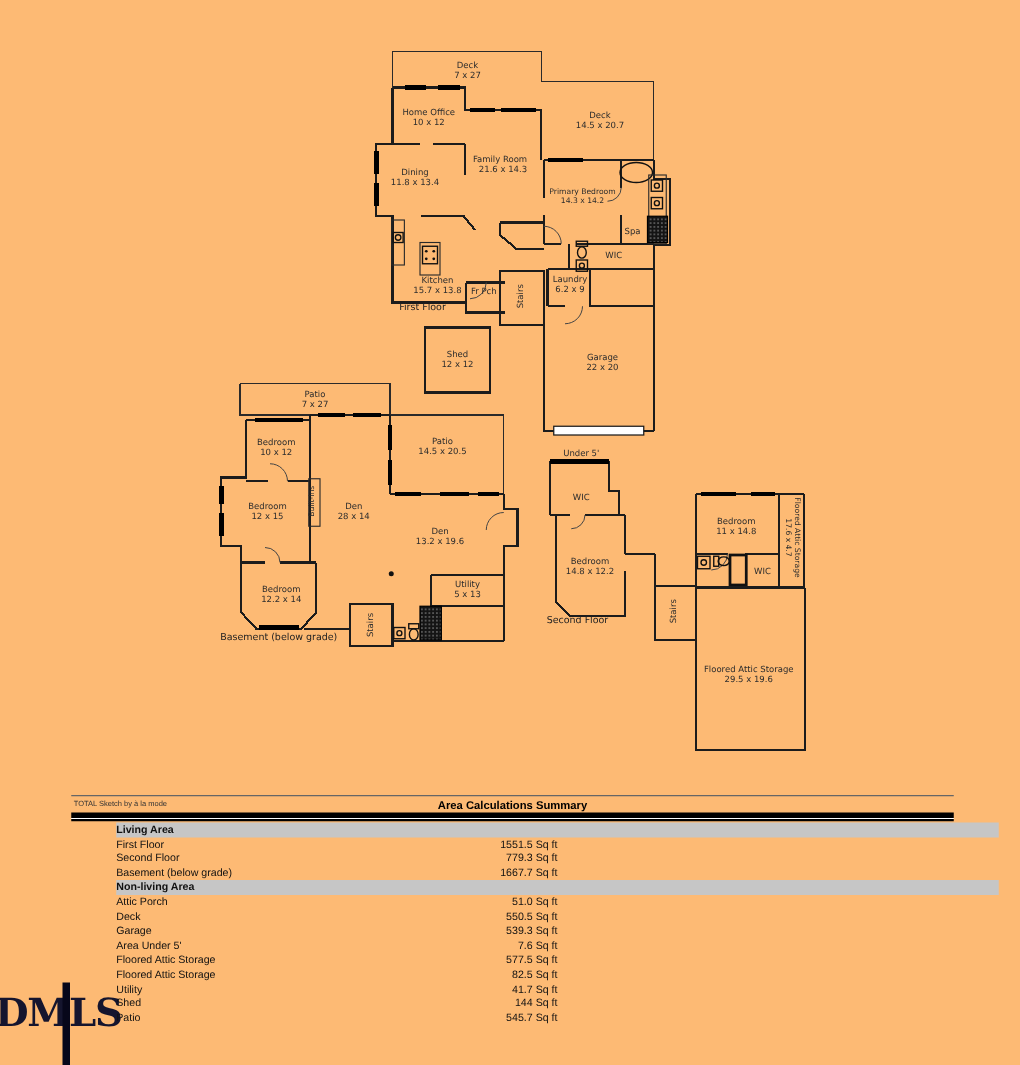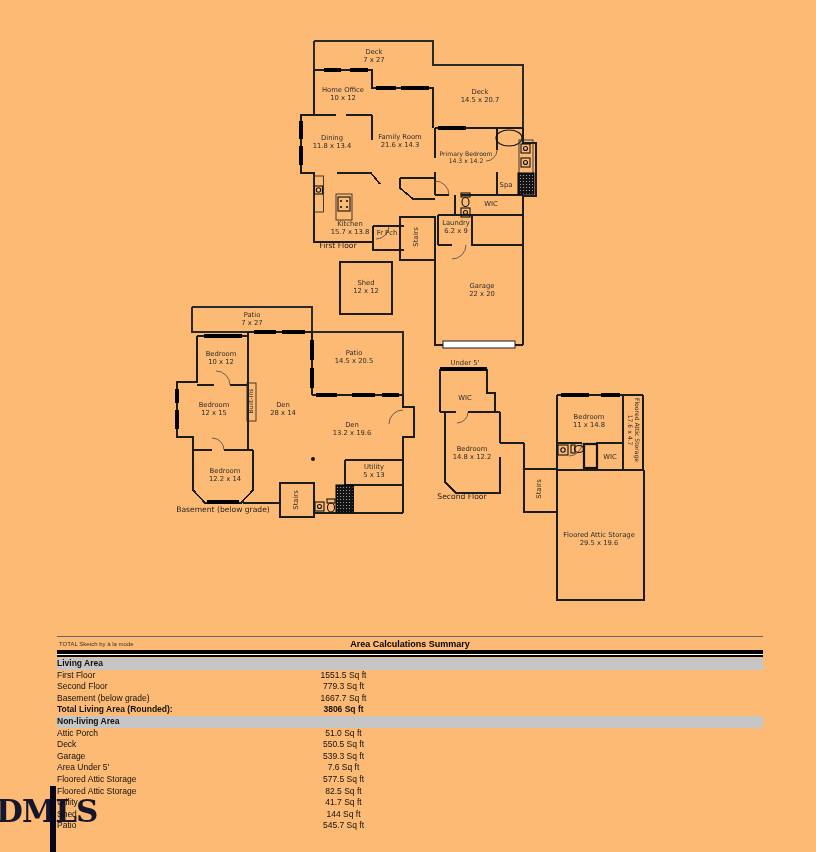--- a/index.html
+++ b/index.html
@@ -22,25 +22,25 @@
   .wm{position:absolute;left:-4px;top:793px;z-index:1;font-family:"DejaVu Serif",serif;
       font-size:31px;font-weight:bold;color:#15152e;letter-spacing:-1px;}
   .wmbar{position:absolute;left:50px;top:786px;width:6px;height:66px;background:#07071a;z-index:3;}
   .summary{position:absolute;left:57px;top:636px;width:706px;z-index:2;
            font-family:"Liberation Sans",sans-serif;}
   .sum-head{position:relative;height:13px;border-top:1px solid #666;}
   .attribution{position:absolute;left:2px;top:3.5px;font-size:6px;color:#333;}
   .sum-title{position:absolute;left:0;right:0;top:1.5px;text-align:center;font-size:9px;
              font-weight:bold;color:#000;}
   .bar{height:7px;background:linear-gradient(to bottom,#000 0,#000 4px,#fff 4px,#fff 5px,#000 5px,#000 7px);}
-  table.sum{border-collapse:collapse;width:100%;font-size:8.5px;color:#111;margin-top:1px;}
+  table.sum{border-collapse:collapse;width:100%;font-size:8.5px;color:#111;margin-top:1px;margin-left:36px;}
   table.sum td{padding:0;height:11.6px;line-height:11.6px;font-family:"Liberation Sans",sans-serif;}
   tr.sec td{background:#c6c6c6;font-weight:bold;}
   td.lab{padding-left:2px;}
-  td.val{width:133px;text-align:center;}
+  td.val{width:133px;text-align:right;}
   td.fill{width:353px;}
   tr.total td{font-weight:bold;}
 </style>
 </head>
 <body>
 
 <div class="page">
 
   <svg class="plan" width="816" height="852" viewBox="0 0 816 852">
     <defs>
@@ -150,21 +150,21 @@
         <div>7 x 27</div>
       </div>
       <div class="lbl" style="left: 343px; top: 95px;">
         <div>Home Office</div>
         <div>10 x 12</div>
       </div>
       <div class="lbl" style="left: 480px; top: 97px;">
         <div>Deck</div>
         <div>14.5 x 20.7</div>
       </div>
-      <div class="lbl" style="left: 400px; top: 142px;">
+      <div class="lbl" style="left: 400px; top: 132px; text-align: right;">
         <div>Family Room</div>
         <div>21.6 x 14.3</div>
       </div>
       <div class="lbl" style="left: 332px; top: 143px;">
         <div>Dining</div>
         <div>11.8 x 13.4</div>
       </div>
       <div class="lbl sm" style="left: 466px; top: 158px;">
         <div>Primary Bedroom</div>
         <div>14.3 x 14.2</div>
@@ -296,25 +296,20 @@
           <tr>
             <td class="lab">Second Floor</td>
             <td class="val">779.3 Sq ft</td>
             <td class="fill"></td>
           </tr>
           <tr>
             <td class="lab">Basement (below grade)</td>
             <td class="val">1667.7 Sq ft</td>
             <td class="fill"></td>
           </tr>
-          <tr class="total">
-            <td class="lab">Total Living Area (Rounded):</td>
-            <td class="val">3806 Sq ft</td>
-            <td class="fill"></td>
-          </tr>
           <tr class="sec">
             <td colspan="3" class="lab">Non-living Area</td>
           </tr>
           <tr>
             <td class="lab">Attic Porch</td>
             <td class="val">51.0 Sq ft</td>
             <td class="fill"></td>
           </tr>
           <tr>
             <td class="lab">Deck</td>

